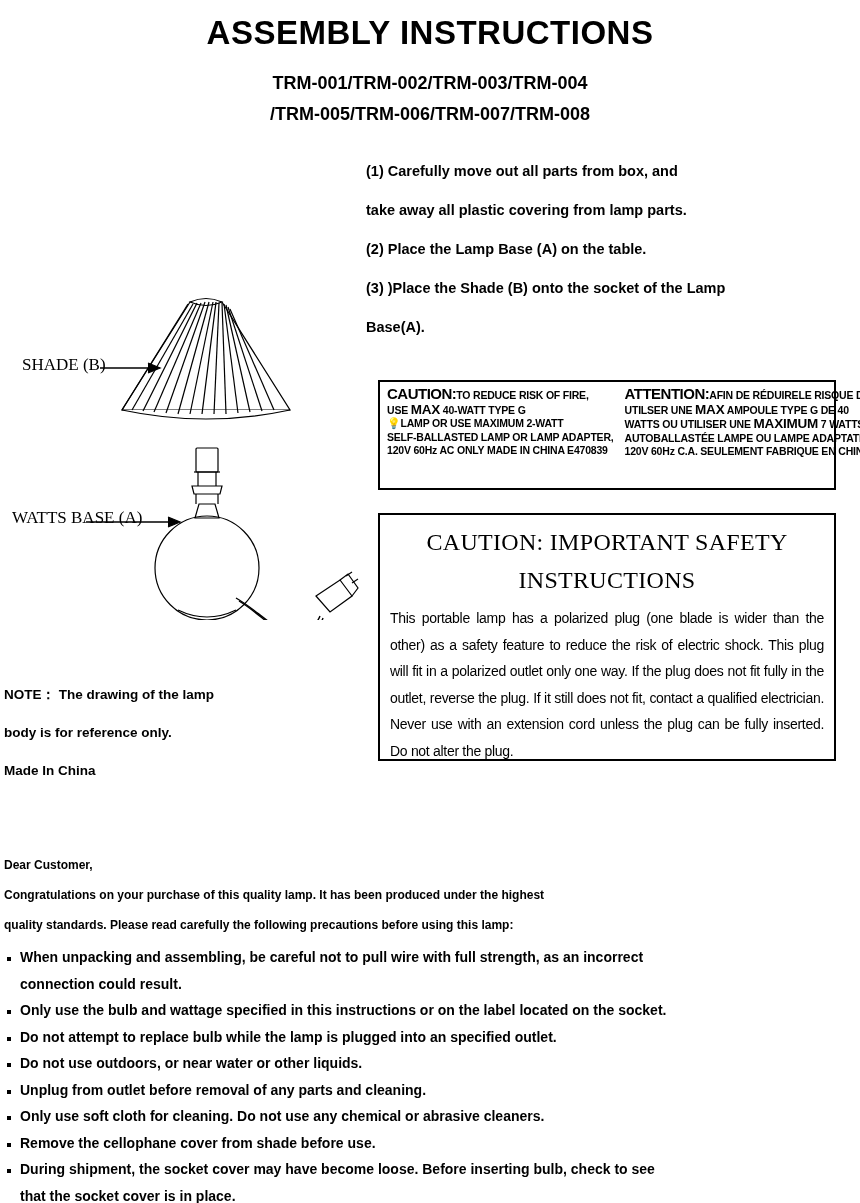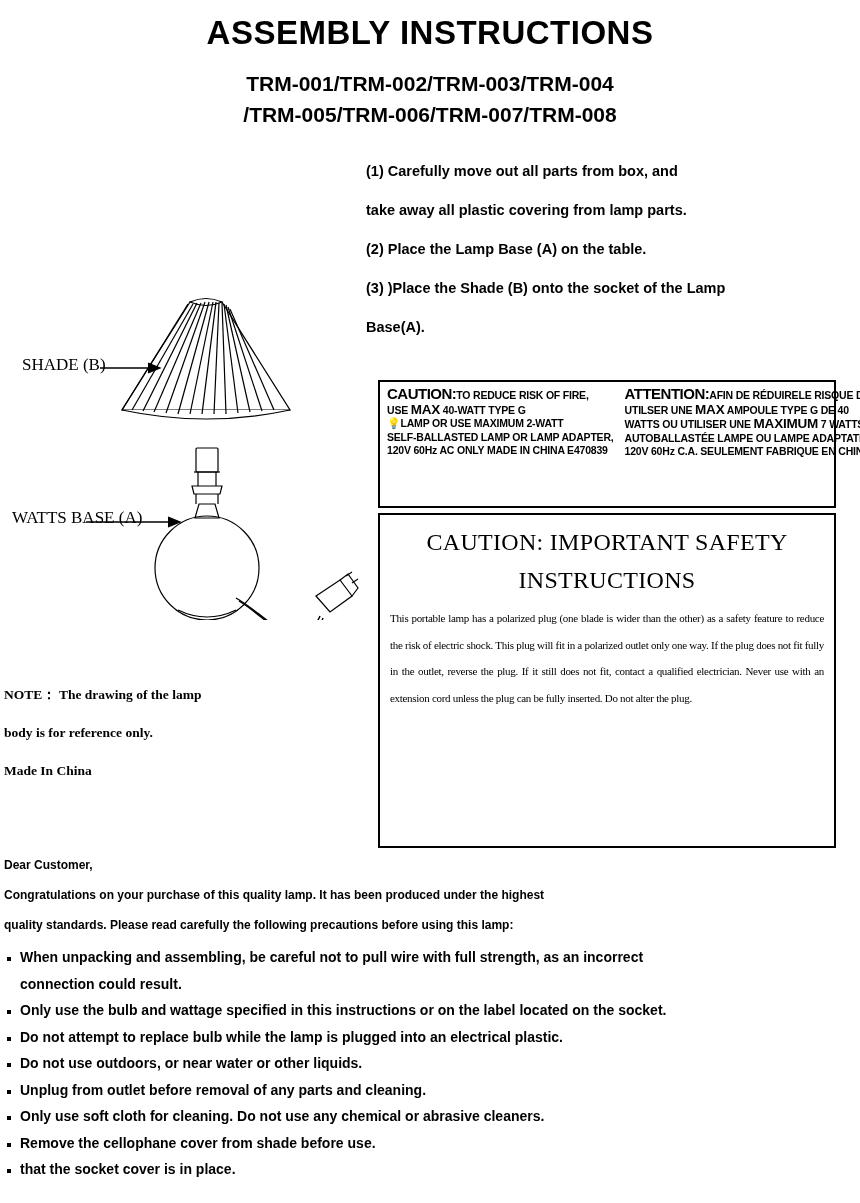--- a/index.html
+++ b/index.html
@@ -23,21 +23,21 @@
     font-weight: bold;
     letter-spacing: 0.5px;
     margin: 14px 0 0 0;
     font-family: "Liberation Sans", sans-serif;
   }
   .model-lines {
     text-align: center;
     margin-top: 16px;
   }
   .model-line {
-    font-size: 21px;
+    font-size: 18px;
     font-weight: bold;
     line-height: 31px;
   }
 
   
   .steps {
     position: absolute;
     left: 366px;
     top: 152px;
     width: 470px;
@@ -71,35 +71,34 @@
     font-size: 17px;
     font-family: "Liberation Serif", serif;
   }
 
   
   .note-block {
     position: absolute;
     left: 4px;
     top: 676px;
     width: 340px;
-    font-family: Liberation Serif, serif;
   }
   .note-line {
     font-size: 13.5px;
     font-weight: bold;
     line-height: 38px;
   }
 
   
   .caution-small {
     position: absolute;
     left: 378px;
     top: 380px;
     width: 458px;
-    height: 128px;
+    height: 110px;
     border: 2px solid #000;
     box-sizing: border-box;
     display: flex;
   }
   .caution-col {
     flex: 1 1 50%;
     padding: 5px 6px 4px 7px;
     box-sizing: border-box;
   }
   .caution-col.right { padding-left: 5px; }
@@ -121,35 +120,35 @@
     font-weight: bold;
   }
   .bulb-glyph { font-size: 11px; }
 
   
   .safety-box {
     position: absolute;
     left: 378px;
     top: 513px;
     width: 458px;
-    height: 335px;
+    height: 248px;
     border: 2px solid #000;
     box-sizing: border-box;
     padding: 8px 10px 6px 10px;
   }
   .safety-title {
     text-align: center;
     font-family: "Liberation Serif", serif;
     font-size: 24px;
     line-height: 38px;
     letter-spacing: 0.3px;
   }
   .safety-body {
-    font-family: Liberation Serif, serif;
-    font-size: 11px;
+    font-family: Liberation Sans, sans-serif;
+    font-size: 14px;
     line-height: 26.5px;
     text-align: justify;
     margin-top: 6px;
     letter-spacing: -0.3px;
   }
 
   
   .letter {
     position: absolute;
     left: 4px;
@@ -312,31 +311,32 @@
 
   <ul class="bullets">
     <li>
       <span>When unpacking and assembling, be careful not to pull wire with full strength, as an incorrect</span>
       <span class="cont">connection could result.</span>
     </li>
     <li>
       <span>Only use the bulb and wattage specified in this instructions or on the label located on the socket.</span>
     </li>
     <li>
-      <span>Do not attempt to replace bulb while the lamp is plugged into an electrical plastic.</span>
+      <span>Do not attempt to replace bulb while the lamp is plugged into an specified outlet.</span>
     </li>
     <li>
       <span>Do not use outdoors, or near water or other liquids.</span>
     </li>
     <li>
       <span>Unplug from outlet before removal of any parts and cleaning.</span>
     </li>
     <li>
       <span>Only use soft cloth for cleaning. Do not use any chemical or abrasive cleaners.</span>
     </li>
     <li>
       <span>Remove the cellophane cover from shade before use.</span>
     </li>
     <li>
+      <span>During shipment, the socket cover may have become loose. Before inserting bulb, check to see</span>
       <span class="cont">that the socket cover is in place.</span>
     </li>
   </ul>
 </div>
 
 </body></html>

